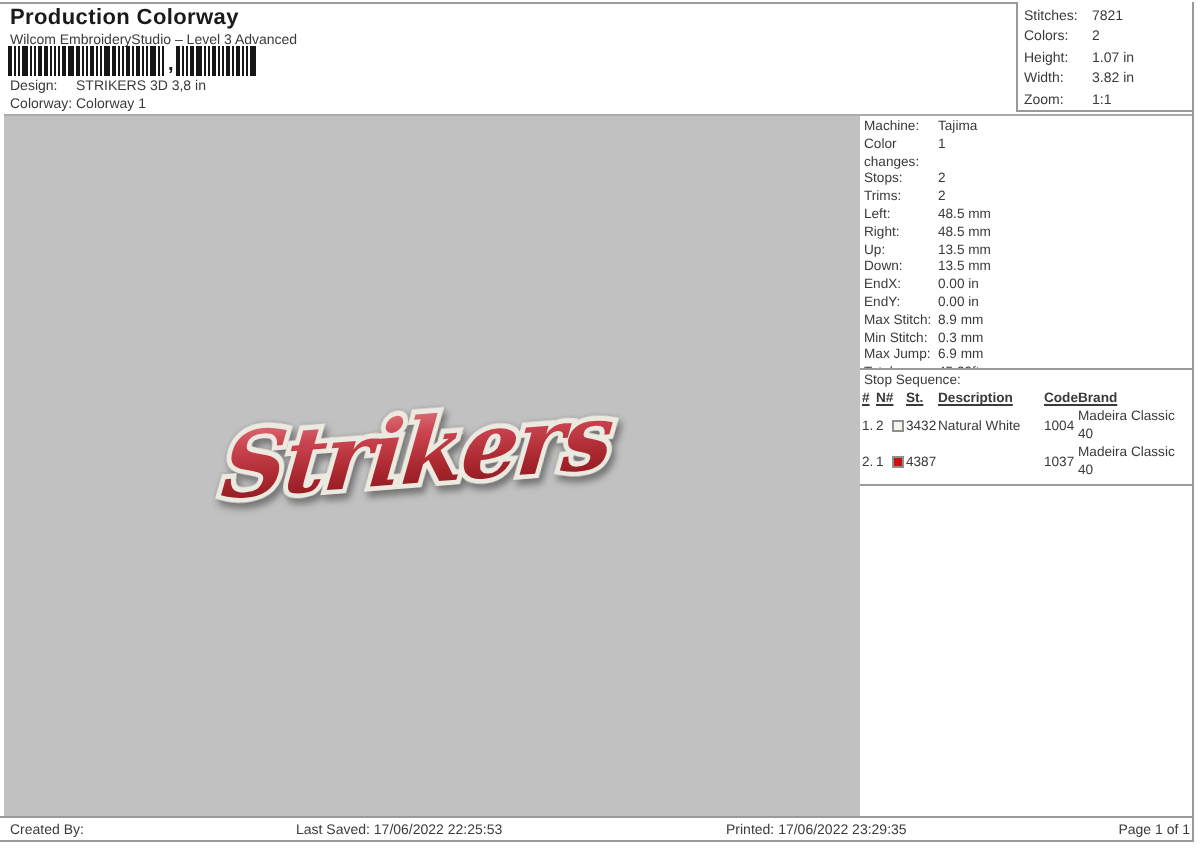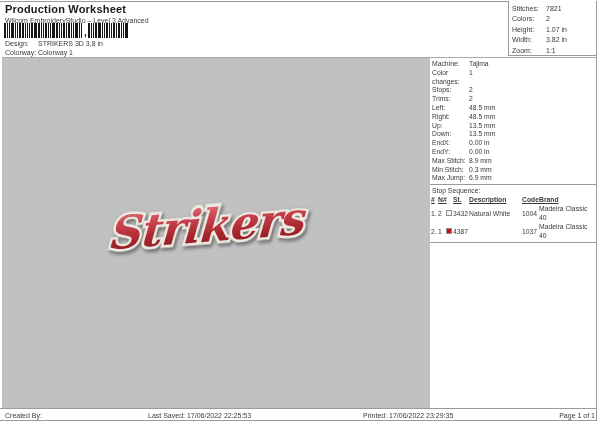--- a/index.html
+++ b/index.html
@@ -80,21 +80,21 @@
   .footer-text{top:410.5px;font-size:7px;color:#3a3a3a;line-height:9px;}
 </style>
 </head>
 <body>
 
 <div>
 
   <div class="hline" style="top:1px;"></div>
   <div class="vline" style="left:596px;top:1px;height:420px;"></div>
 
-  <div class="abs page-title">Production Worksheet</div>
+  <div class="abs page-title">Production Colorway</div>
   <div class="abs subtitle">Wilcom EmbroideryStudio – Level 3 Advanced</div>
   <div class="abs barcode" id="barcode"><span class="bar" style="width:2px"></span><span class="bar" style="width:1px"></span><span class="bar" style="width:1px"></span><span class="bar" style="width:3px"></span><span class="bar" style="width:1px"></span><span class="bar" style="width:1px"></span><span class="bar" style="width:2px"></span><span class="bar" style="width:2px"></span><span class="bar" style="width:1px"></span><span class="bar" style="width:1px"></span><span class="bar" style="width:1px"></span><span class="bar" style="width:2px"></span><span class="bar" style="width:3px"></span><span class="bar" style="width:2px"></span><span class="bar" style="width:1px"></span><span class="bar" style="width:1px"></span><span class="bar" style="width:2px"></span><span class="bar" style="width:1px"></span><span class="bar" style="width:1px"></span><span class="bar" style="width:3px"></span><span class="bar" style="width:2px"></span><span class="bar" style="width:1px"></span><span class="bar" style="width:1px"></span><span class="bar" style="width:2px"></span><span class="bar" style="width:1px"></span><span class="bar" style="width:2px"></span><span class="bar" style="width:1px"></span><span class="bar" style="width:1px"></span><span class="bar" style="width:3px"></span><span class="bar" style="width:1px"></span><span class="bar" style="width:1px"></span><span class="bc-comma">,</span><span class="bar" style="width:2px"></span><span class="bar" style="width:1px"></span><span class="bar" style="width:1px"></span><span class="bar" style="width:2px"></span><span class="bar" style="width:3px"></span><span class="bar" style="width:1px"></span><span class="bar" style="width:1px"></span><span class="bar" style="width:2px"></span><span class="bar" style="width:1px"></span><span class="bar" style="width:1px"></span><span class="bar" style="width:2px"></span><span class="bar" style="width:1px"></span><span class="bar" style="width:2px"></span><span class="bar" style="width:1px"></span><span class="bar" style="width:1px"></span><span class="bar" style="width:3px"></span></div>
 
   <div class="abs meta-row" style="top:39.5px;">
     <span class="meta-label">Design:</span>
     <span>STRIKERS 3D 3,8 in</span>
   </div>
   <div class="abs meta-row" style="top:48.5px;">
     <span class="meta-label">Colorway:</span>
     <span>Colorway 1</span>

